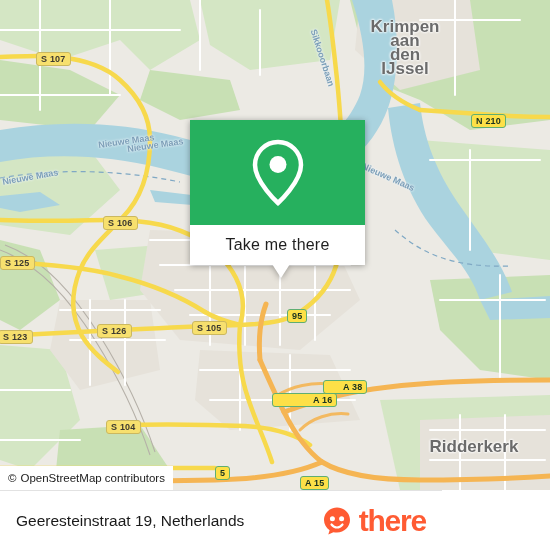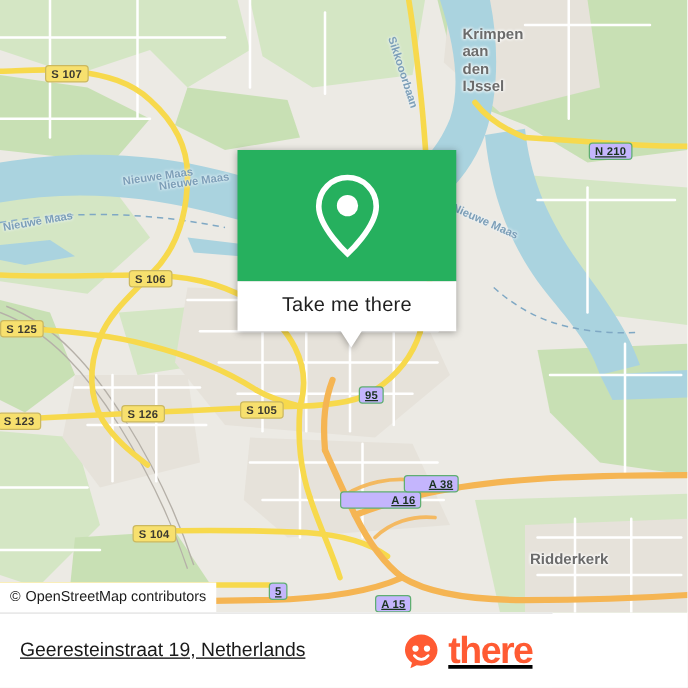--- a/index.html
+++ b/index.html
@@ -41,32 +41,31 @@
     border-radius: 3px;
     color: #3d3a30;
     font-size: 9px;
     font-weight: bold;
     padding: 1px 4px;
     line-height: 10px;
     white-space: nowrap;
     letter-spacing: .2px;
   }
   .shield.green {
-    background: #c4b5fd;
+    background: #fde047;
     border-color: #5fae72;
     color: #19321f;
-    text-decoration: underline;
   }
   .place-label {
     position: absolute;
     color: #6b6b6b;
-    font-size: 12px;
+    font-size: 17px;
     font-weight: bold;
     line-height: 14px;
-    text-align: left;
+    text-align: center;
     white-space: pre-line;
     text-shadow: 0 0 3px #fff, 0 0 3px #fff, 0 0 2px #fff;
   }
   .water-label {
     position: absolute;
     color: #7d9fb8;
     font-size: 9px;
     font-weight: bold;
     white-space: nowrap;
     text-shadow: 0 0 3px #eaf3f8, 0 0 2px #eaf3f8;
@@ -133,21 +132,20 @@
     top: 490px;
     width: 442px;
     height: 60px;
     background: #ffffff;
     border-top: 1px solid #e2e2e2;
     display: flex;
     align-items: center;
     justify-content: space-between;
     padding: 0 16px;
     box-sizing: border-box;
-    text-decoration: underline;
   }
   .footer-title {
     font-size: 15.5px;
     color: #1a1a1a;
   }
   .brand {
     display: flex;
     align-items: center;
     gap: 7px;
   }

